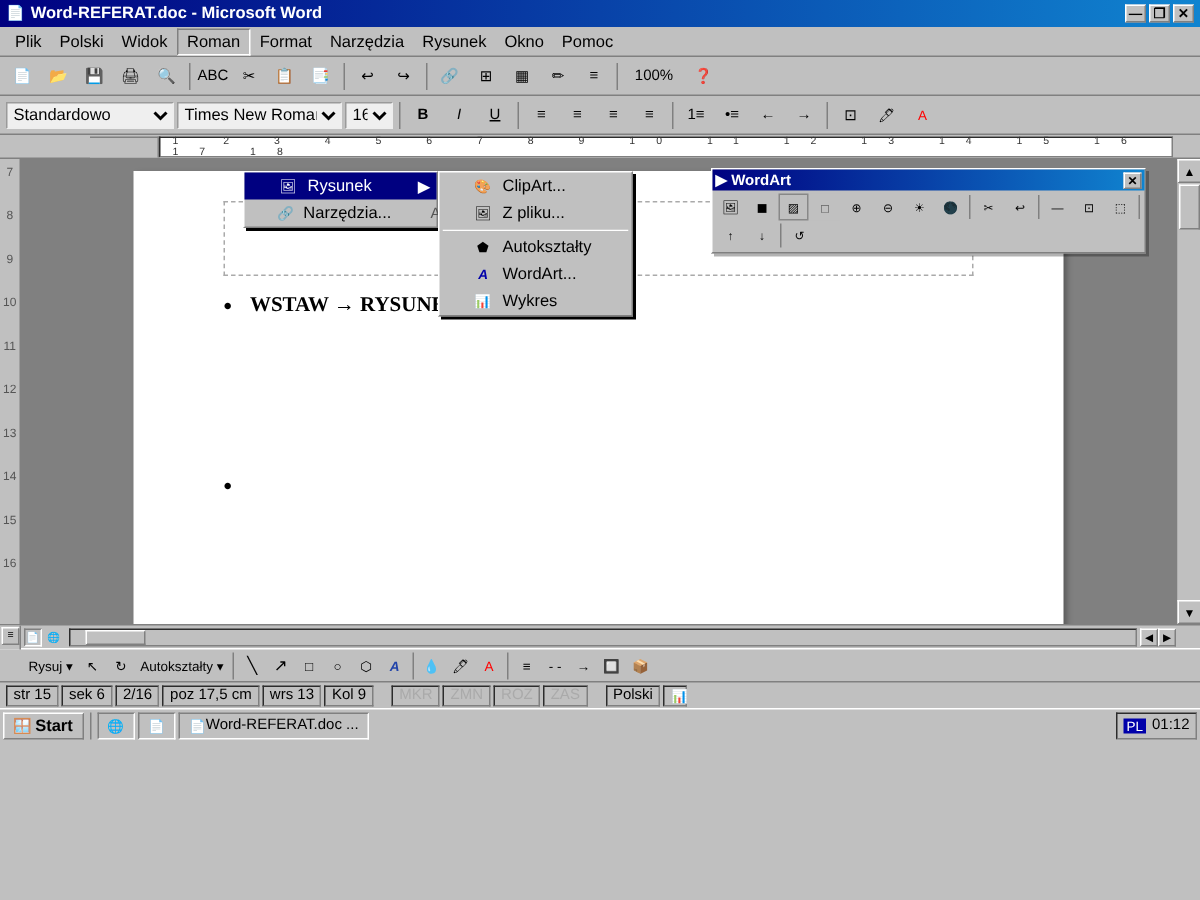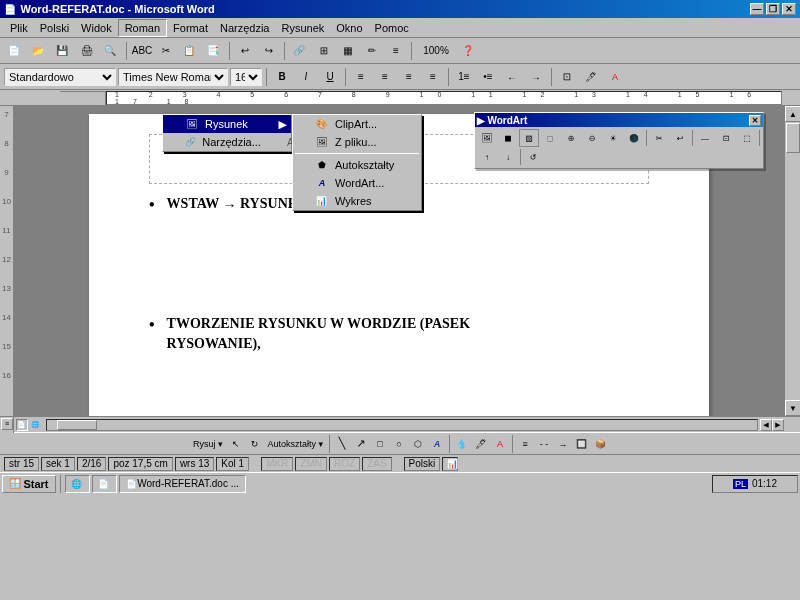--- a/index.html
+++ b/index.html
@@ -155,21 +155,20 @@
 
     
     #drawing-toolbar {
       background: #c0c0c0;
       height: 22px;
       display: flex;
       align-items: center;
       padding: 0 16px;
       gap: 1px;
       border-top: 1px solid #fff;
-      justify-content: center;
     }
     .draw-btn {
       height: 18px; min-width: 18px;
       background: #c0c0c0;
       border: 1px solid #c0c0c0;
       display: flex; align-items: center; justify-content: center;
       cursor: pointer; font-size: 9px; padding: 0 2px;
     }
 
     
@@ -221,21 +220,21 @@
       padding: 0 6px;
       background: #c0c0c0;
       border: 1px solid; border-color: #808080 #fff #fff #808080;
       font-size: 10px;
       display: flex; align-items: center;
       cursor: pointer;
     }
     #system-tray {
       margin-left: auto;
       display: flex; align-items: center; gap: 4px;
-      padding: 0 20px;
+      padding: 0 4px;
       border: 1px inset #808080;
       height: 18px;
       font-size: 10px;
     }
 
     
     #insert-menu {
       position: absolute;
       top: 60px;
       left: 148px;
@@ -423,21 +422,20 @@
 
       <div class="bullet-item">
         <span class="bullet-dot">•</span>
         <span class="bullet-text">WSTAW → RYSUNEK → Z PLIKU,</span>
       </div>
 
       <div style="height:60px;"></div>
 
       <div class="bullet-item">
         <span class="bullet-dot">•</span>
-        <span class="bullet-text">TWORZENIE RYSUNKU W WORDZIE (PASEK<br>RYSOWANIE),</span>
       </div>
 
       <div style="height:40px;"></div>
 
     </div>
 
     <div id="insert-menu" style="top:8px; left:148px; width:130px;">
       <div class="ctx-item active">
         <span class="ctx-icon">🖼</span>
         <span>Rysunek</span>
@@ -547,25 +545,25 @@
   <div class="toolbar-separator"></div>
   <div class="draw-btn" style="font-size:9px;">≡</div>
   <div class="draw-btn" style="font-size:9px;">- -</div>
   <div class="draw-btn" style="font-size:9px;">→</div>
   <div class="draw-btn" style="font-size:9px;">🔲</div>
   <div class="draw-btn" style="font-size:9px;">📦</div>
 </div>
 
 <div id="status-bar">
   <div class="status-item">str 15</div>
-  <div class="status-item">sek 1</div>
+  <div class="status-item">sek 6</div>
   <div class="status-item">2/16</div>
   <div class="status-item">poz 17,5 cm</div>
   <div class="status-item">wrs 13</div>
-  <div class="status-item">Kol 1</div>
+  <div class="status-item">Kol 9</div>
   <div class="status-item-flat" style="width:6px;"></div>
   <div class="status-item" style="color:#aaa;">MKR</div>
   <div class="status-item" style="color:#aaa;">ZMN</div>
   <div class="status-item" style="color:#aaa;">ROZ</div>
   <div class="status-item" style="color:#aaa;">ZAS</div>
   <div class="status-item-flat" style="width:6px;"></div>
   <div class="status-item">Polski</div>
   <div class="status-item" style="width:16px; font-size:9px;">📊</div>
 </div>
 

